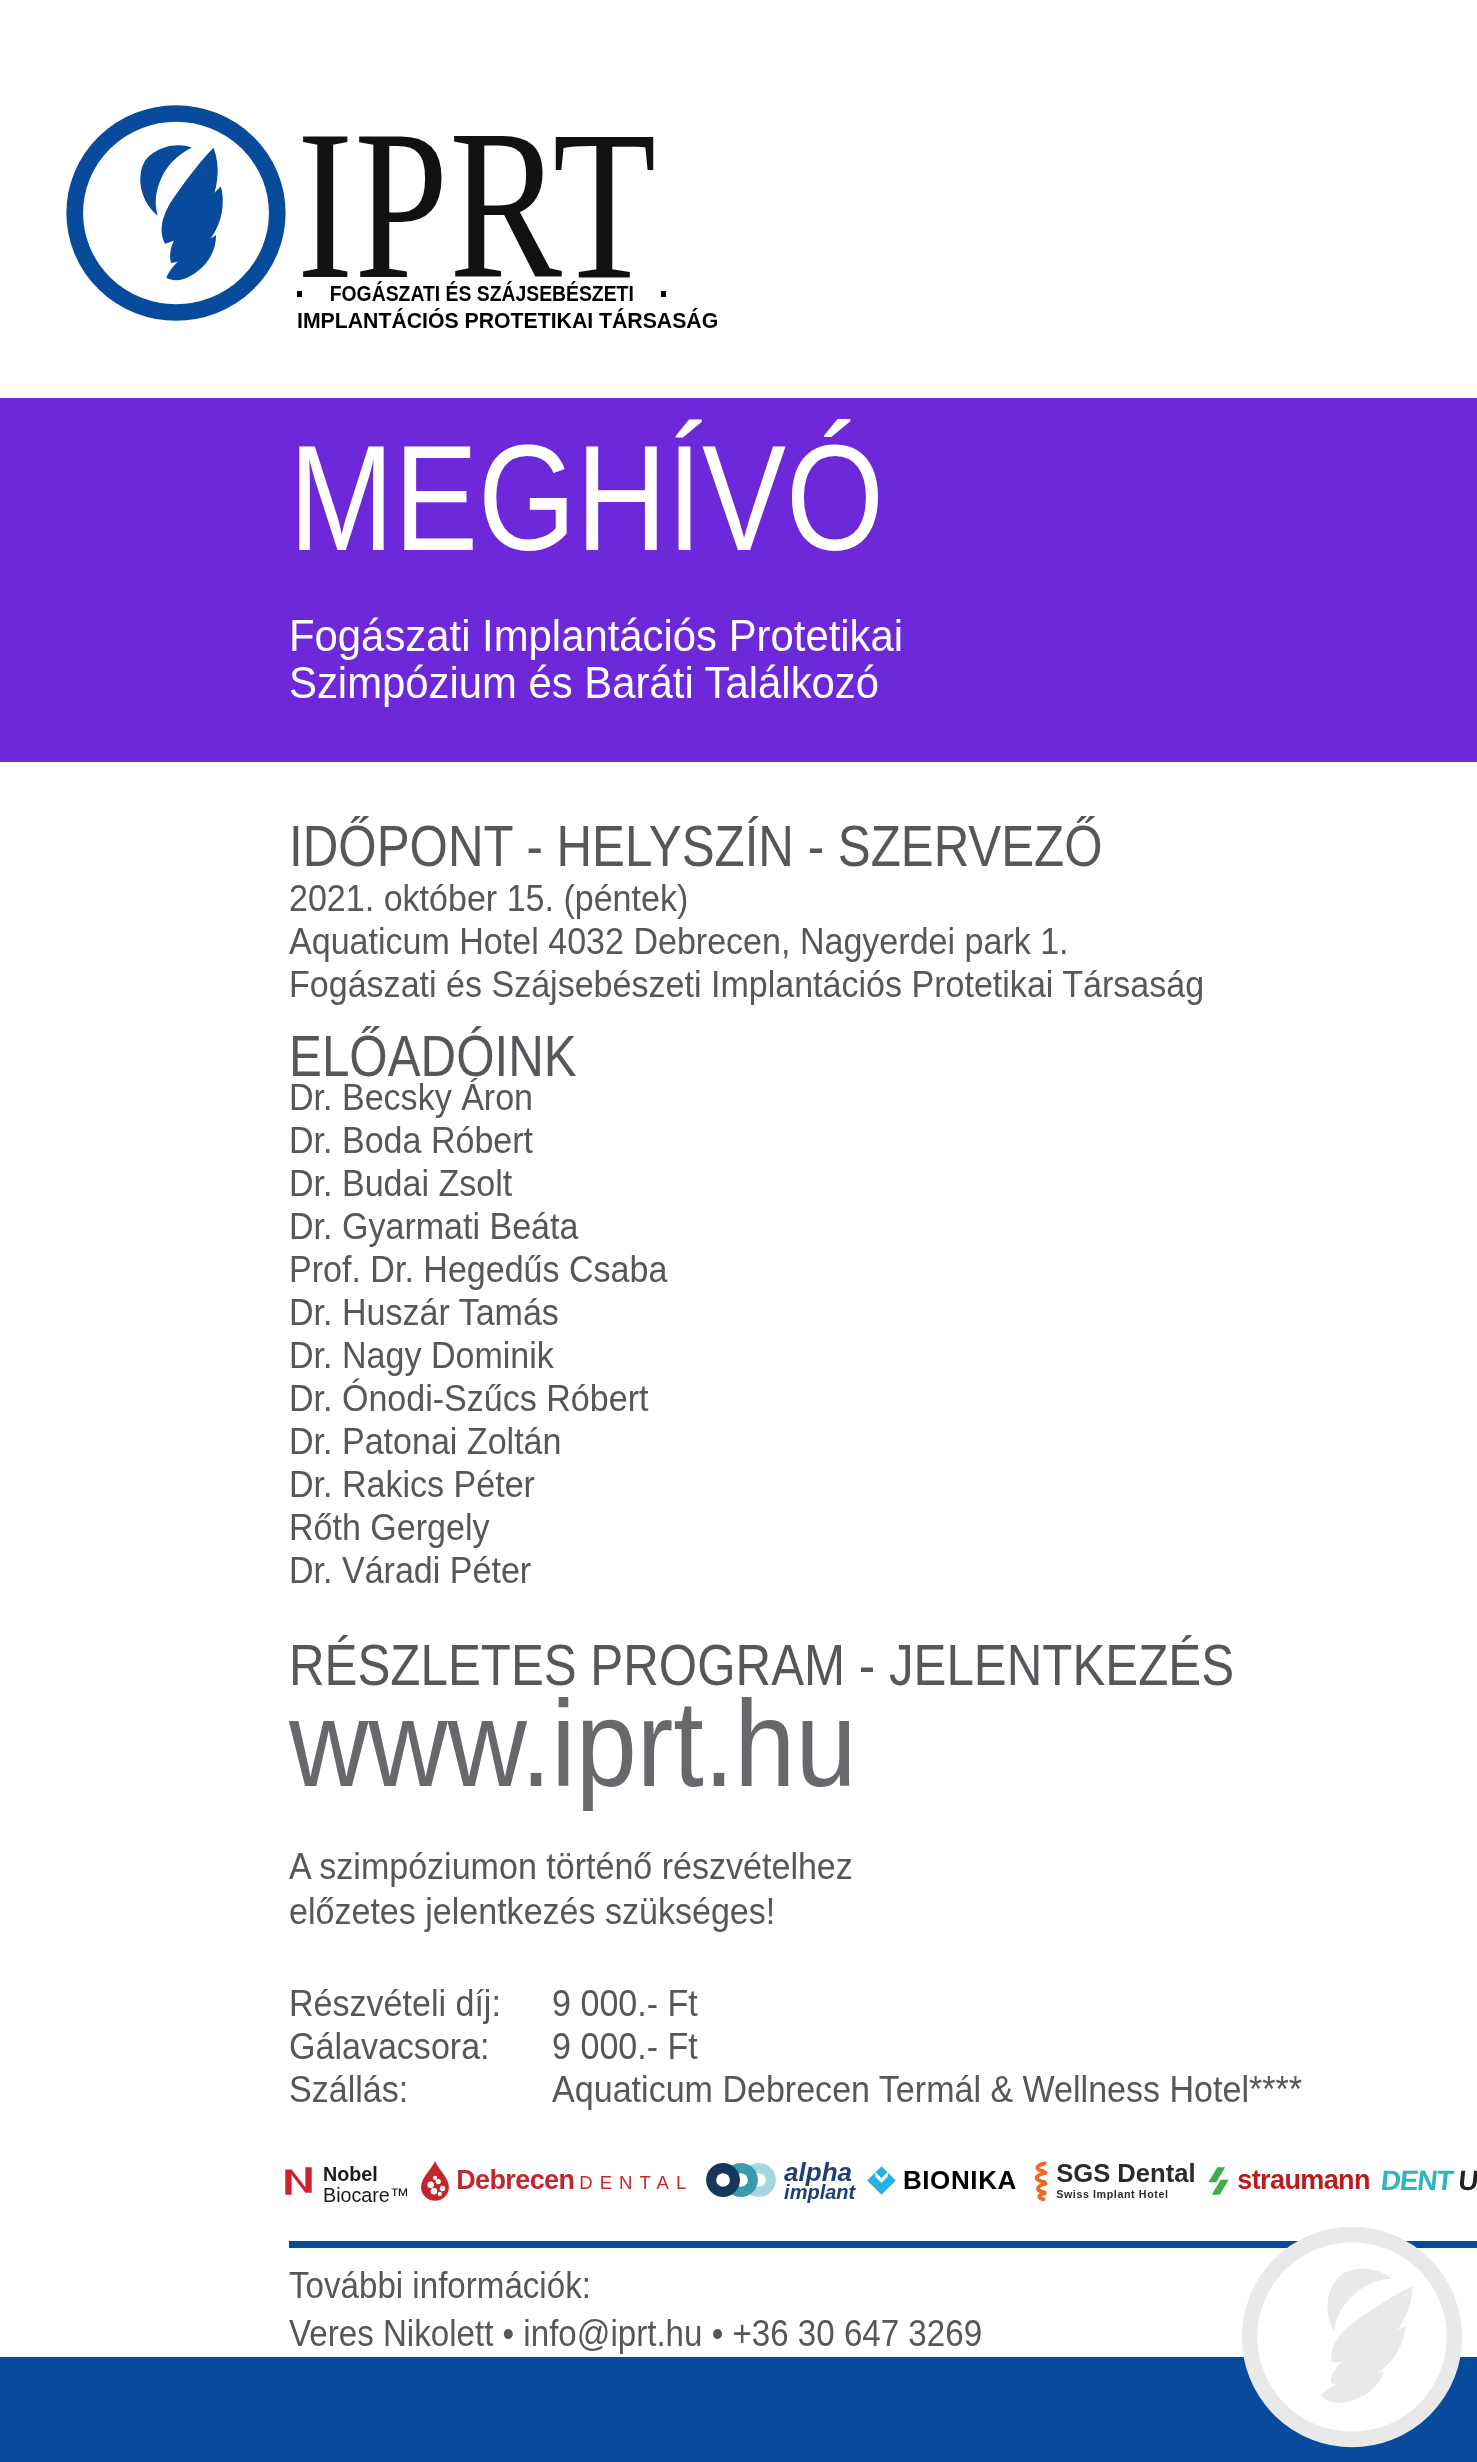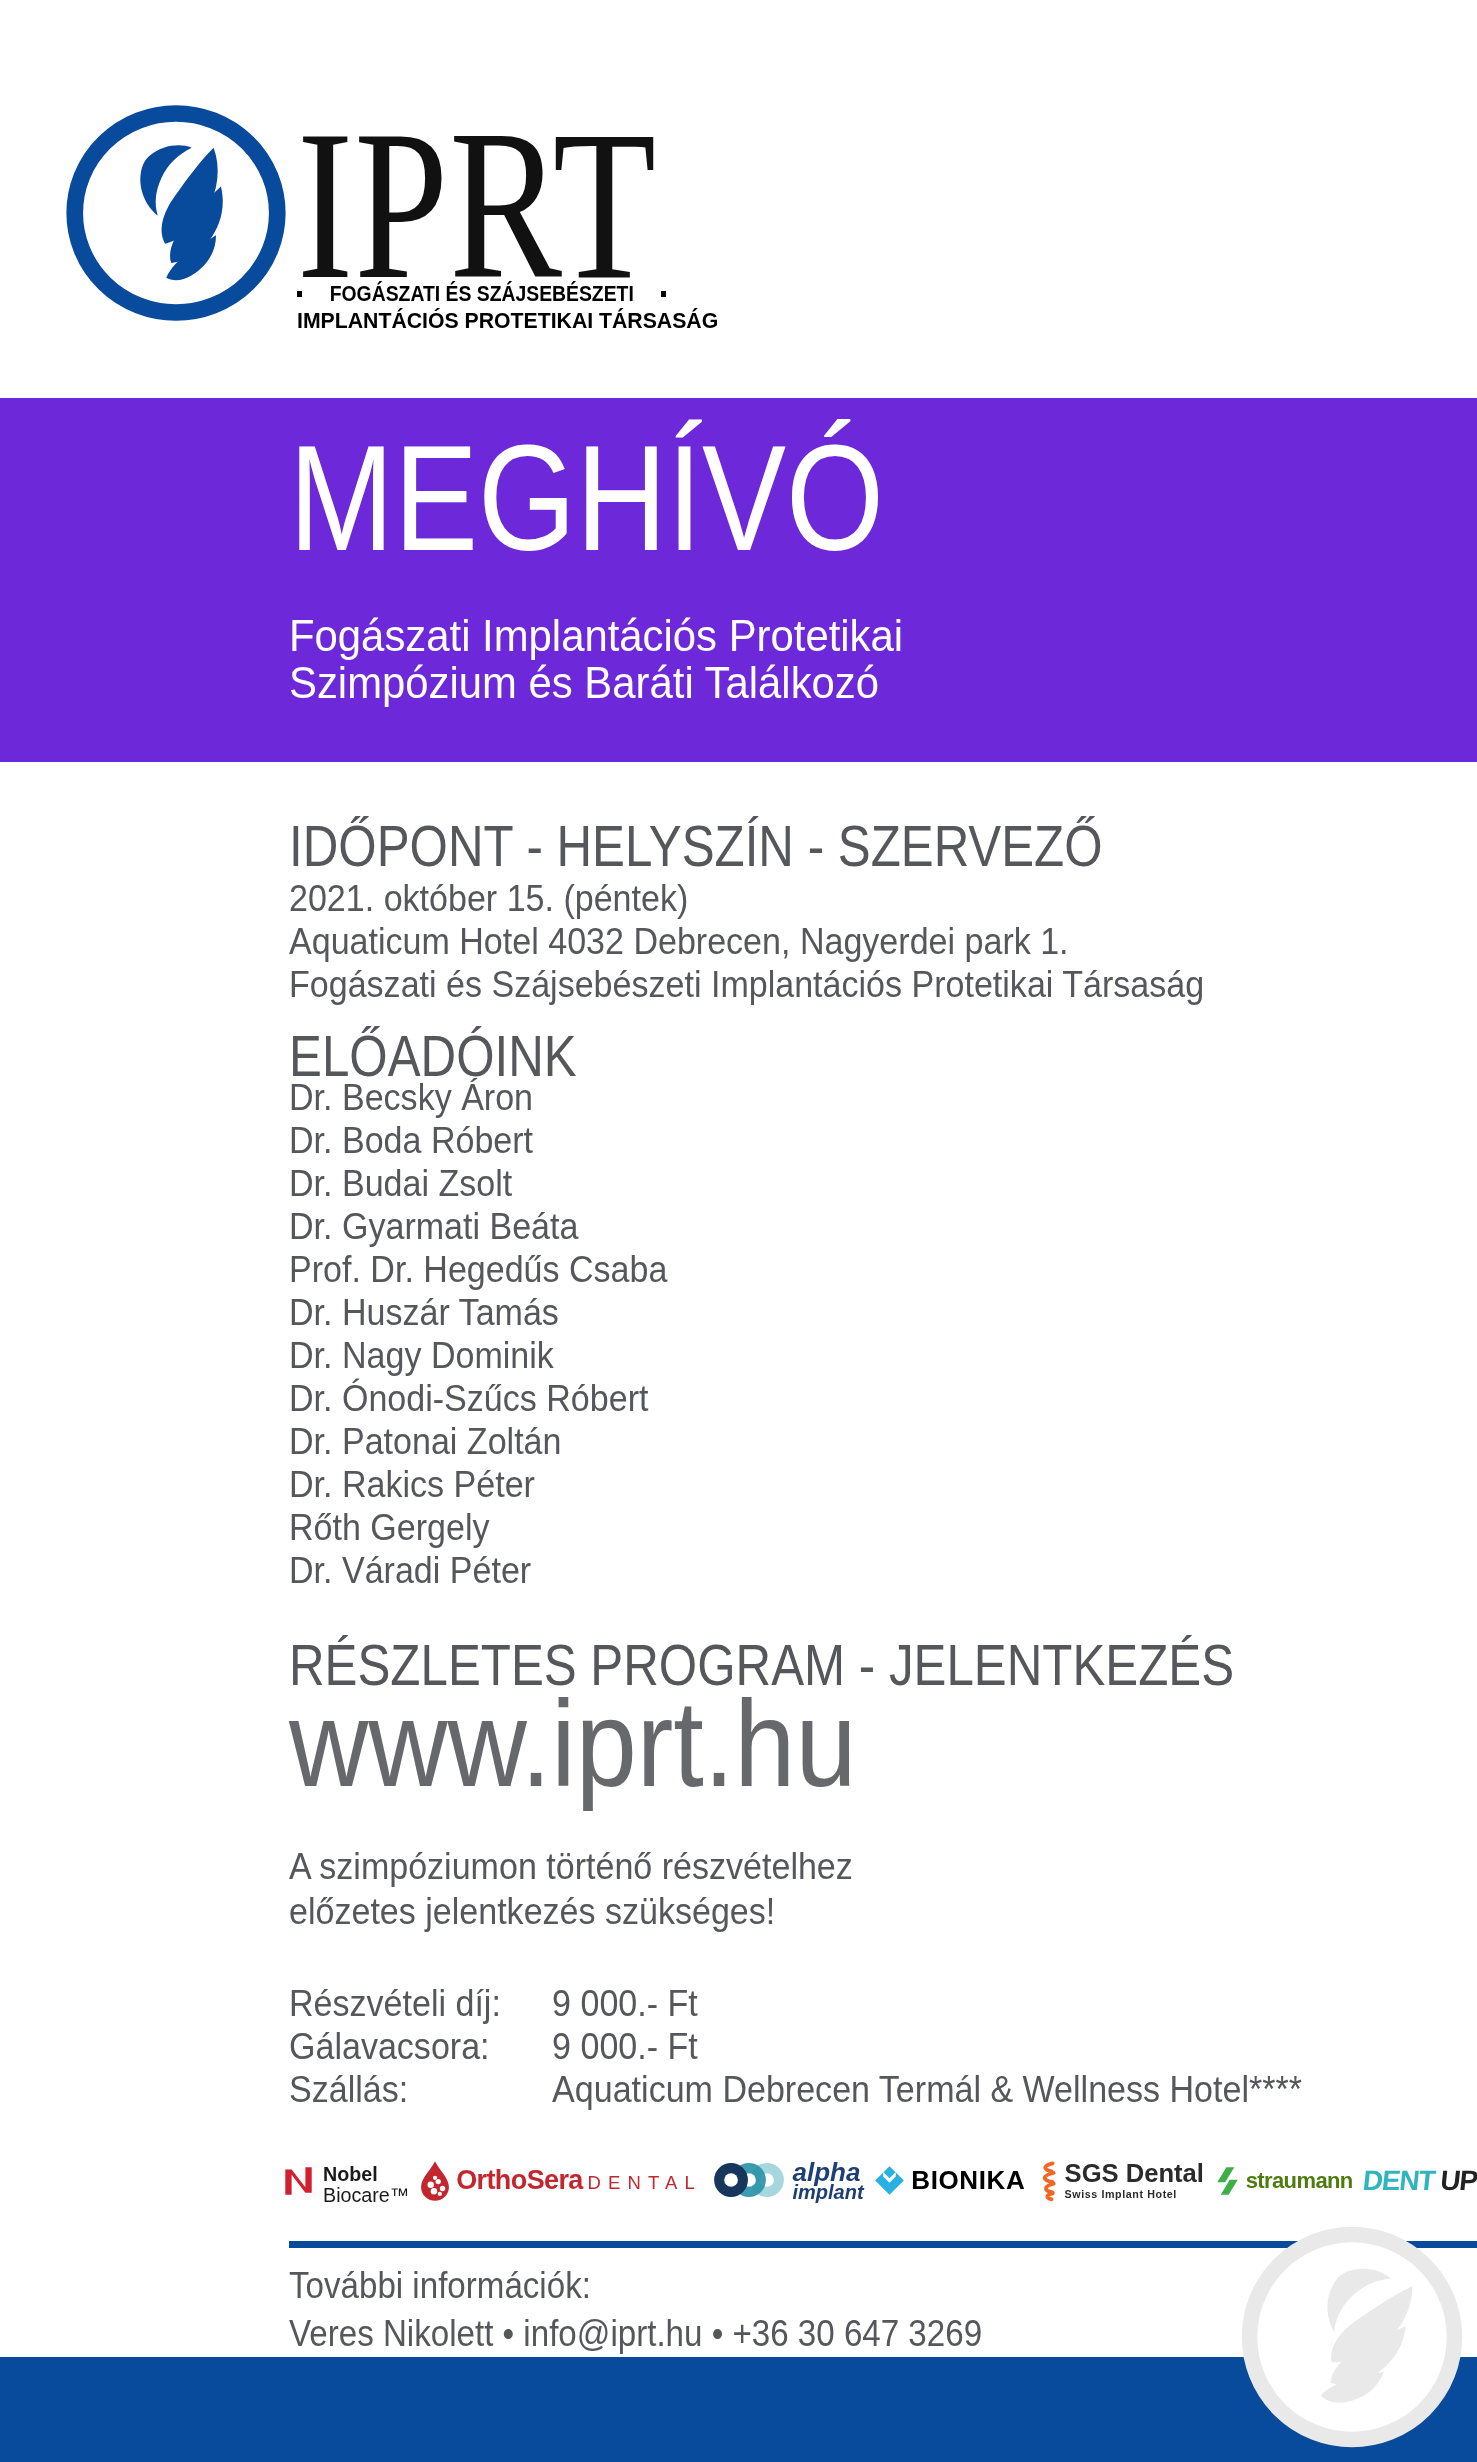--- a/index.html
+++ b/index.html
@@ -47,21 +47,21 @@
   .nobel-txt .nb1{font-weight:700;margin-top:9px;}
   .ortho-name{font-size:27px;font-weight:800;color:#c4262e;letter-spacing:-0.6px;}
   .ortho-suffix{font-size:18.5px;color:#c4262e;letter-spacing:7.1px;margin-left:4.8px;}
   .alpha-txt{font-style:italic;color:#1d3f73;font-weight:700;line-height:1;}
   .alpha-l1{font-size:26px;}
   .alpha-l2{font-size:20px;margin-top:-2.4px;}
   .bionika-name{font-size:26px;font-weight:800;color:#000000;letter-spacing:0.6px;}
   .sgs-txt{line-height:1;}
   .sgs-name{font-size:25.6px;font-weight:700;color:#2b2b2b;}
   .sgs-sub{font-size:10.7px;font-weight:700;color:#2b2b2b;letter-spacing:0.6px;margin-top:2.4px;}
-  .straumann-name{font-size:22px;font-weight:700;color:#4d7c0f;letter-spacing:-0.6px;}
+  .straumann-name{font-size:27px;font-weight:700;color:#b91c1c;letter-spacing:-0.6px;}
   .dup{transform:skewX(-6deg);white-space:nowrap;}
   .dup-1{font-size:28px;font-weight:800;color:#2fb5bf;letter-spacing:-1.2px;}
   .dup-2{font-size:28px;font-weight:800;color:#222;letter-spacing:-1.2px;}
 
   
   .rule{position:absolute;left:289px;top:2241px;right:0;height:6.6px;background:#084a9c;z-index:1;}
   #footer-heading{top:2265px;line-height:42px;font-size:36px;}
   #footer-contact{top:2313px;line-height:42px;font-size:36px;}
   #footer-contact a{color:#55575b;text-decoration:none;}
   .bottom-band{position:absolute;left:0;top:2357px;width:1478px;height:105px;background:#084a9c;z-index:2;}
@@ -162,21 +162,21 @@
     <div class="sp">
       <svg width="30" height="41" viewBox="0 0 56 76">
         <path d="M28 2 C36 18 54 34 54 50 A26 26 0 1 1 2 50 C2 34 20 18 28 2 Z" fill="#c4262e"></path>
         <circle cx="20" cy="46" r="6" fill="#fff"></circle>
           <circle cx="34" cy="40" r="5" fill="#fff"></circle>
         <circle cx="42" cy="53" r="5" fill="#fff"></circle>
           <circle cx="26" cy="58" r="6" fill="#fff"></circle>
         <circle cx="37" cy="63" r="4" fill="#fff"></circle>
           <circle cx="28" cy="33" r="4" fill="#fff"></circle>
       </svg>
-      <div><span class="ortho-name">OrthoSera</span><span class="ortho-suffix">DENTAL</span></div>
+      <div><span class="ortho-name">Debrecen</span><span class="ortho-suffix">DENTAL</span></div>
     </div>
 
     <div class="sp">
       <svg width="74" height="42" viewBox="0 0 140 76">
         <circle cx="104" cy="38" r="32" fill="#a6d6de"></circle>
           <circle cx="104" cy="38" r="13" fill="#fff"></circle>
         <circle cx="70" cy="38" r="32" fill="#2b93a8" fill-opacity=".92"></circle>
           <circle cx="70" cy="38" r="13" fill="#fff"></circle>
         <circle cx="36" cy="38" r="32" fill="#16365c"></circle>
           <circle cx="36" cy="38" r="13" fill="#fff"></circle>

